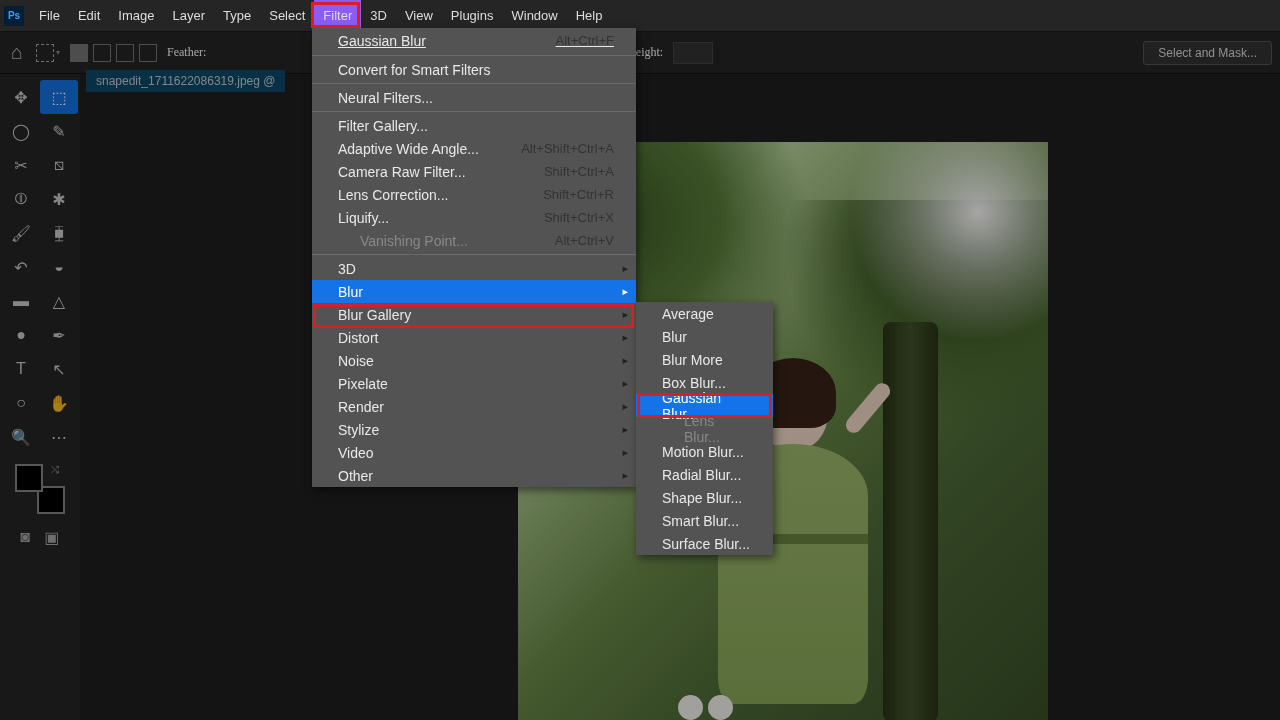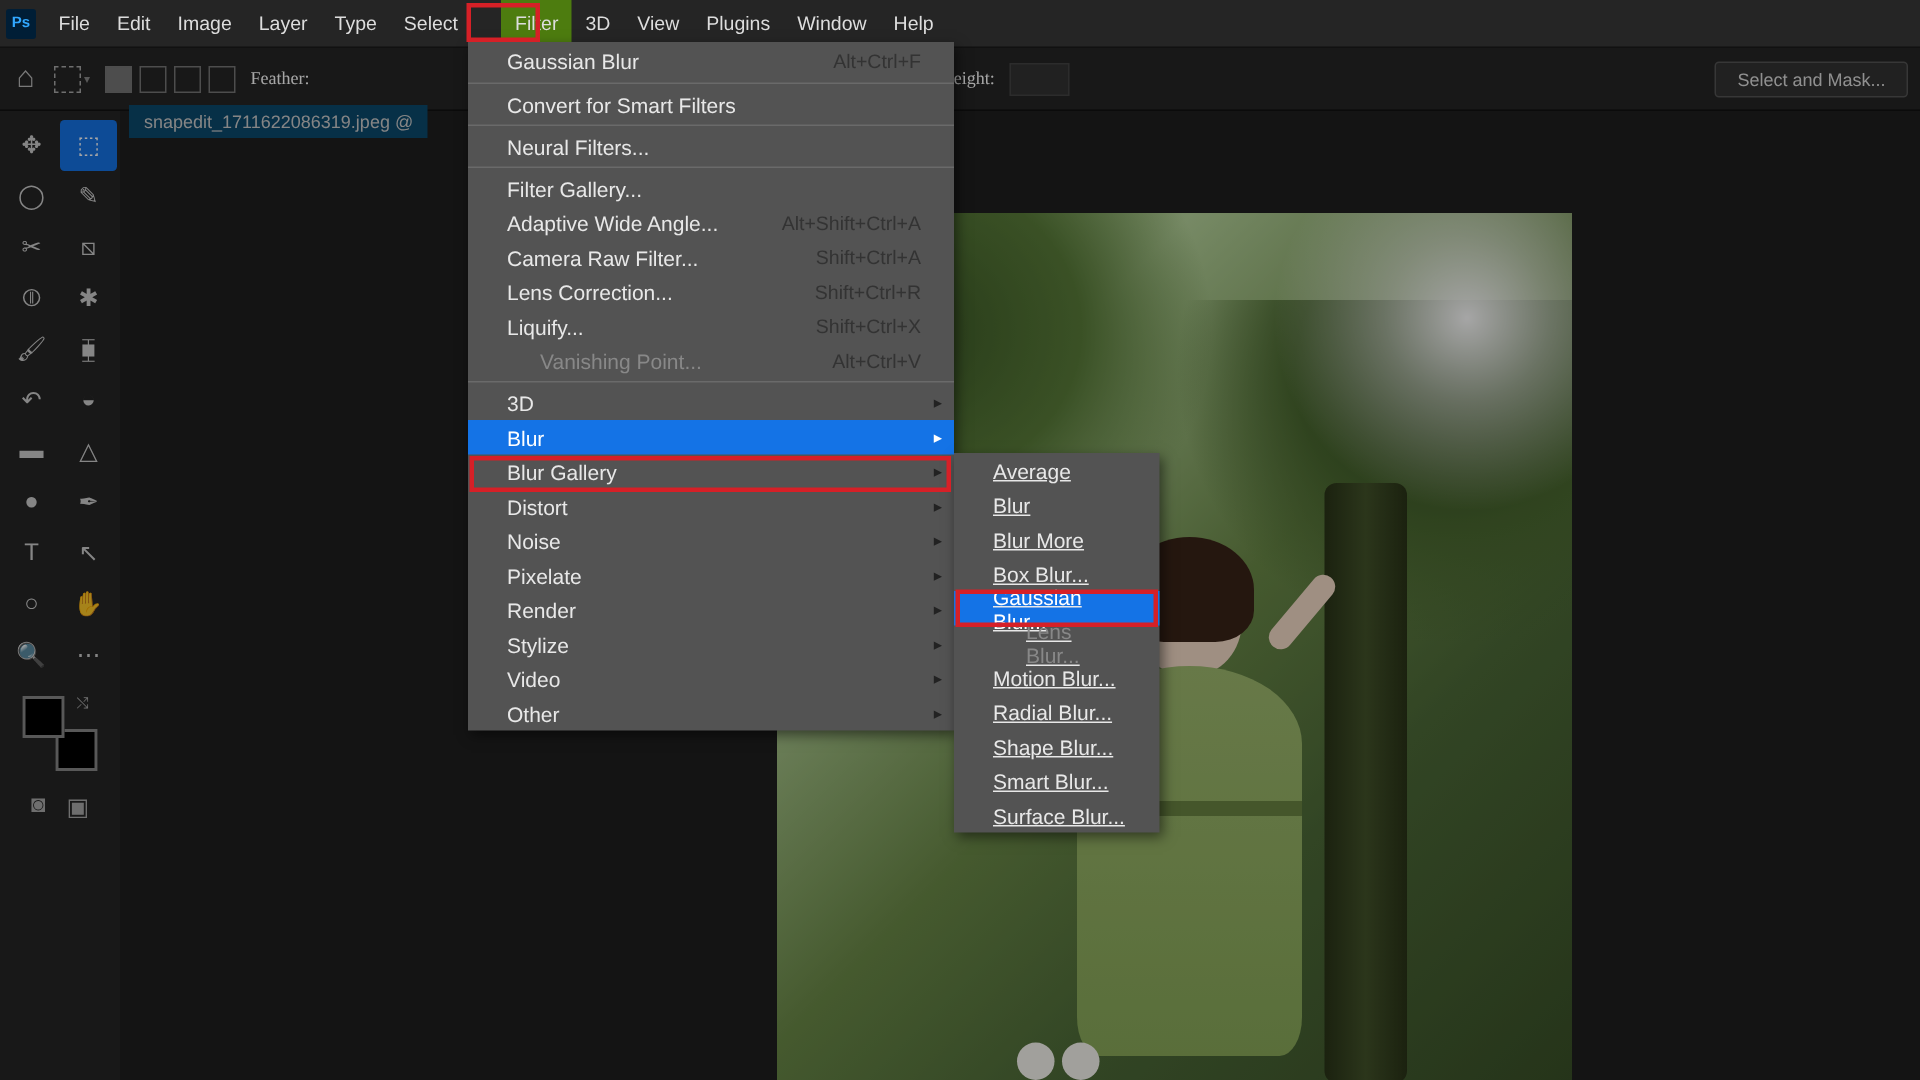--- a/index.html
+++ b/index.html
@@ -2,21 +2,21 @@
 <html><head>
 <meta charset="utf-8">
 <style>
 * { margin: 0; padding: 0; box-sizing: border-box; font-family: "Segoe UI", Arial, sans-serif; }
 body { background: #1a1a1a; width: 1280px; height: 720px; overflow: hidden; position: relative; color: #ccc; user-select: none; }
 .overlay { position: absolute; inset: 0; background: rgba(0,0,0,0.35); pointer-events: none; z-index: 5; }
 
 .menubar { height: 32px; background: #252525; display: flex; align-items: center; padding-left: 4px; font-size: 13px; border-bottom: 1px solid #111; position: relative; z-index: 10; }
 .ps-logo { width: 20px; height: 20px; background: #001e36; color: #31a8ff; font-weight: bold; font-size: 10px; display: flex; align-items: center; justify-content: center; margin-right: 6px; border-radius: 2px; }
 .menu-item { padding: 0 9px; height: 100%; display: flex; align-items: center; color: #ddd; cursor: default; position: relative; }
-.menu-item.active { background: #4d7c0f; margin-left: 20px; }
+.menu-item.active { background: #8b5cf6; }
 .highlight-box { border: 3px solid #d62027; position: absolute; pointer-events: none; z-index: 50; }
 
 .optionsbar { height: 42px; background: #252525; display: flex; align-items: center; padding: 0 8px; font-size: 12px; gap: 10px; border-bottom: 1px solid #111; }
 .opt-icon { width: 18px; height: 18px; display: flex; align-items: center; justify-content: center; color: #bbb; }
 .home-icon::before { content: "⌂"; font-size: 20px; }
 .marquee-ind { width: 18px; height: 18px; border: 1px dashed #aaa; position: relative; }
 .mini-dd { font-size: 8px; margin-left: 2px; color: #888; }
 .sq-group { display: flex; gap: 5px; }
 .sq-ind { width: 18px; height: 18px; border: 1px solid #777; }
 .sq-ind.filled { background: #777; }
@@ -48,23 +48,23 @@
 .person .arm { position: absolute; top: 30px; right: -20px; width: 60px; height: 16px; background: #f4dcc8; transform: rotate(-50deg); border-radius: 8px; }
 .person .dress { width: 150px; height: 260px; background: linear-gradient(180deg,#9fba6f 0%,#8aaa5a 100%); margin: -6px auto 0; border-radius: 50% 50% 10% 10% / 20% 20% 10% 10%; position: relative; }
 .person .belt { position: absolute; top: 90px; left: 0; width: 100%; height: 10px; background: #6a8542; }
 .flowers { position: absolute; bottom: 0; left: 150px; width: 120px; height: 50px; }
 .flowers::before, .flowers::after { content: ""; position: absolute; bottom: 0; width: 25px; height: 25px; background: #f8f6f0; border-radius: 50%; }
 .flowers::before { left: 10px; }
 .flowers::after { left: 40px; }
 
 .dropdown { position: absolute; background: #535353; color: #e8e8e8; font-size: 14px; box-shadow: 2px 3px 8px rgba(0,0,0,0.5); z-index: 20; }
 .dd1 { top: 28px; left: 312px; width: 324px; }
-.dd2 { top: 302px; left: 636px; width: 137px; text-decoration: underline; }
+.dd2 { top: 302px; left: 636px; width: 137px; }
 .dd-row { display: flex; align-items: center; justify-content: space-between; height: 23px; padding: 0 22px 0 26px; position: relative; }
-.dd-row.tall { height: 25px; }
+.dd-row.tall { height: 25px; text-decoration: underline; }
 .dd-row.disabled { color: #888; margin-left: 22px; }
 .dd-row.hov { background: #1473e6; color: #fff; }
 .dd-sep { height: 1px; background: #6a6a6a; margin: 2px 0; }
 .arrow-r::after { content: "▸"; position: absolute; right: 8px; font-size: 11px; color: #222; }
 .dd-row.hov.arrow-r::after { color: #fff; }
 .shortcut { color: #333; font-size: 13px; }
 </style>
 </head>
 <body>
 

